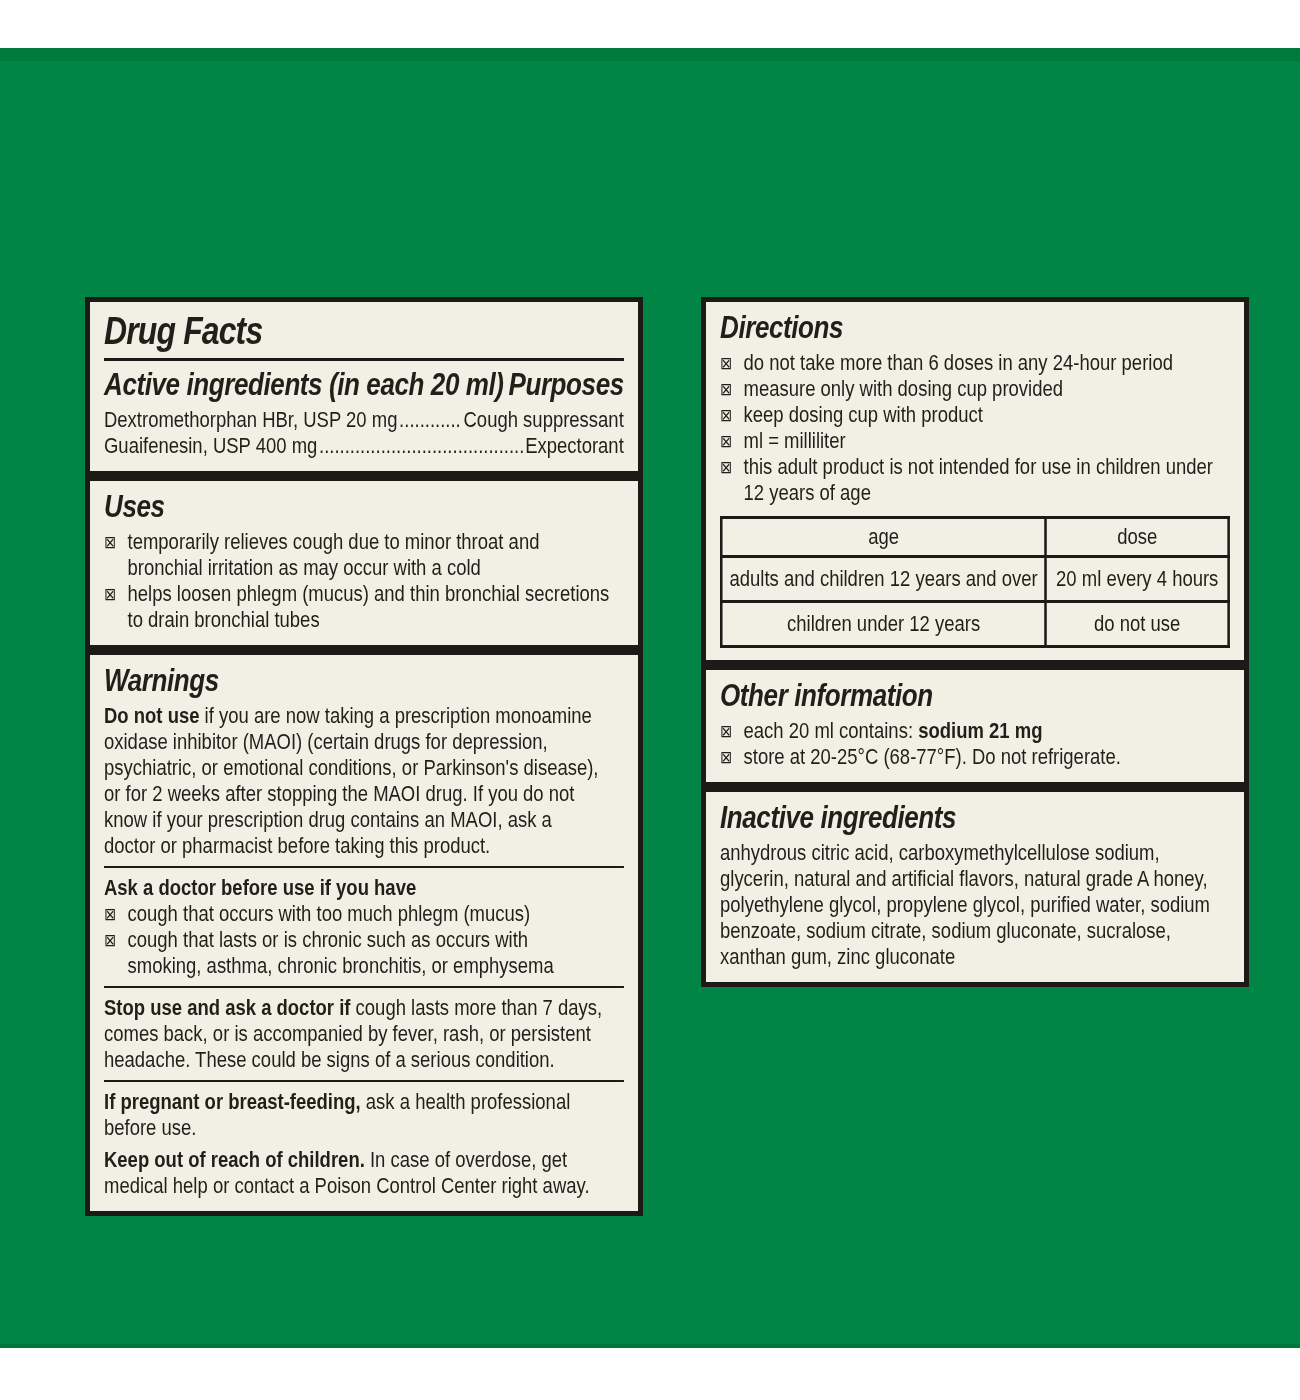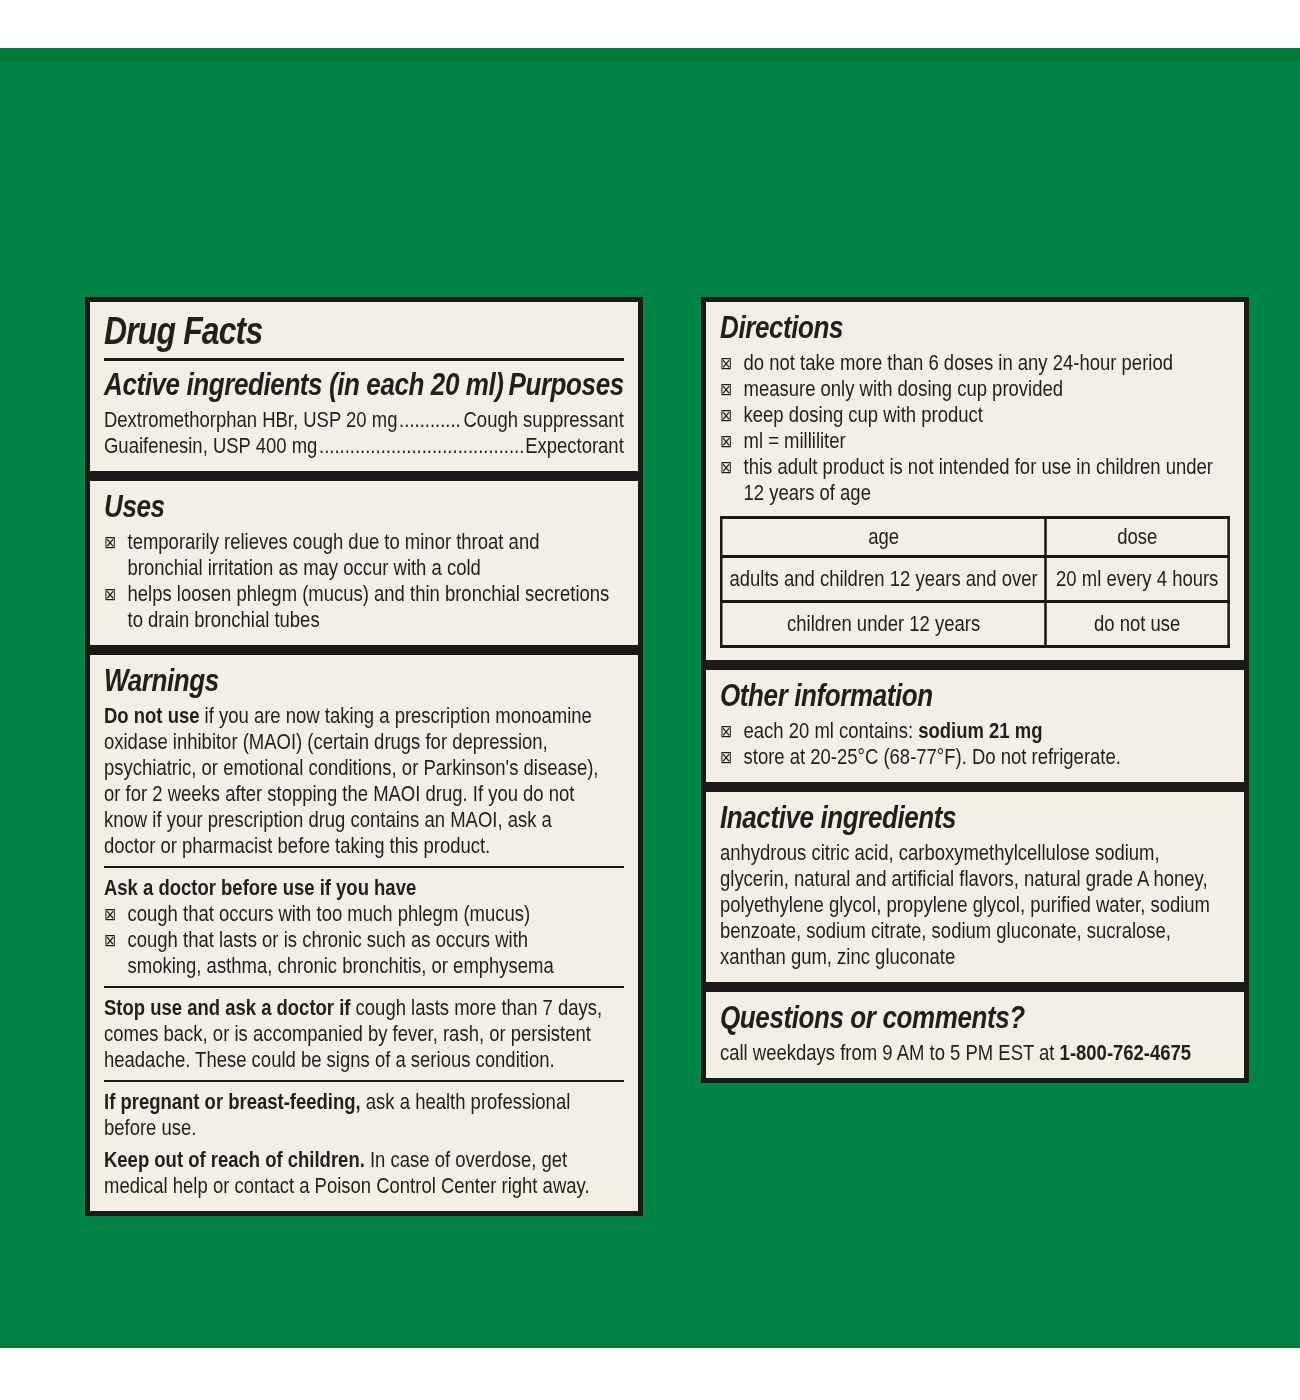--- a/index.html
+++ b/index.html
@@ -217,22 +217,14 @@
         <div class="h2">Inactive ingredients</div>
         <p class="para">anhydrous citric acid, carboxymethylcellulose sodium,
 glycerin, natural and artificial flavors, natural grade A honey,
 polyethylene glycol, propylene glycol, purified water, sodium
 benzoate, sodium citrate, sodium gluconate, sucralose,
 xanthan gum, zinc gluconate</p>
       </div>
         </div>
     </div>
 
-    <div class="box">
-      <div class="inner">
-          <div class="cond">
-        <div class="h2">Questions or comments?</div>
-        <p class="para"><span>call weekdays from 9 AM to 5 PM EST at </span><b>1-800-762-4675</b></p>
-      </div>
-        </div>
-    </div>
   </div>
 </div>
 
 </body></html>

